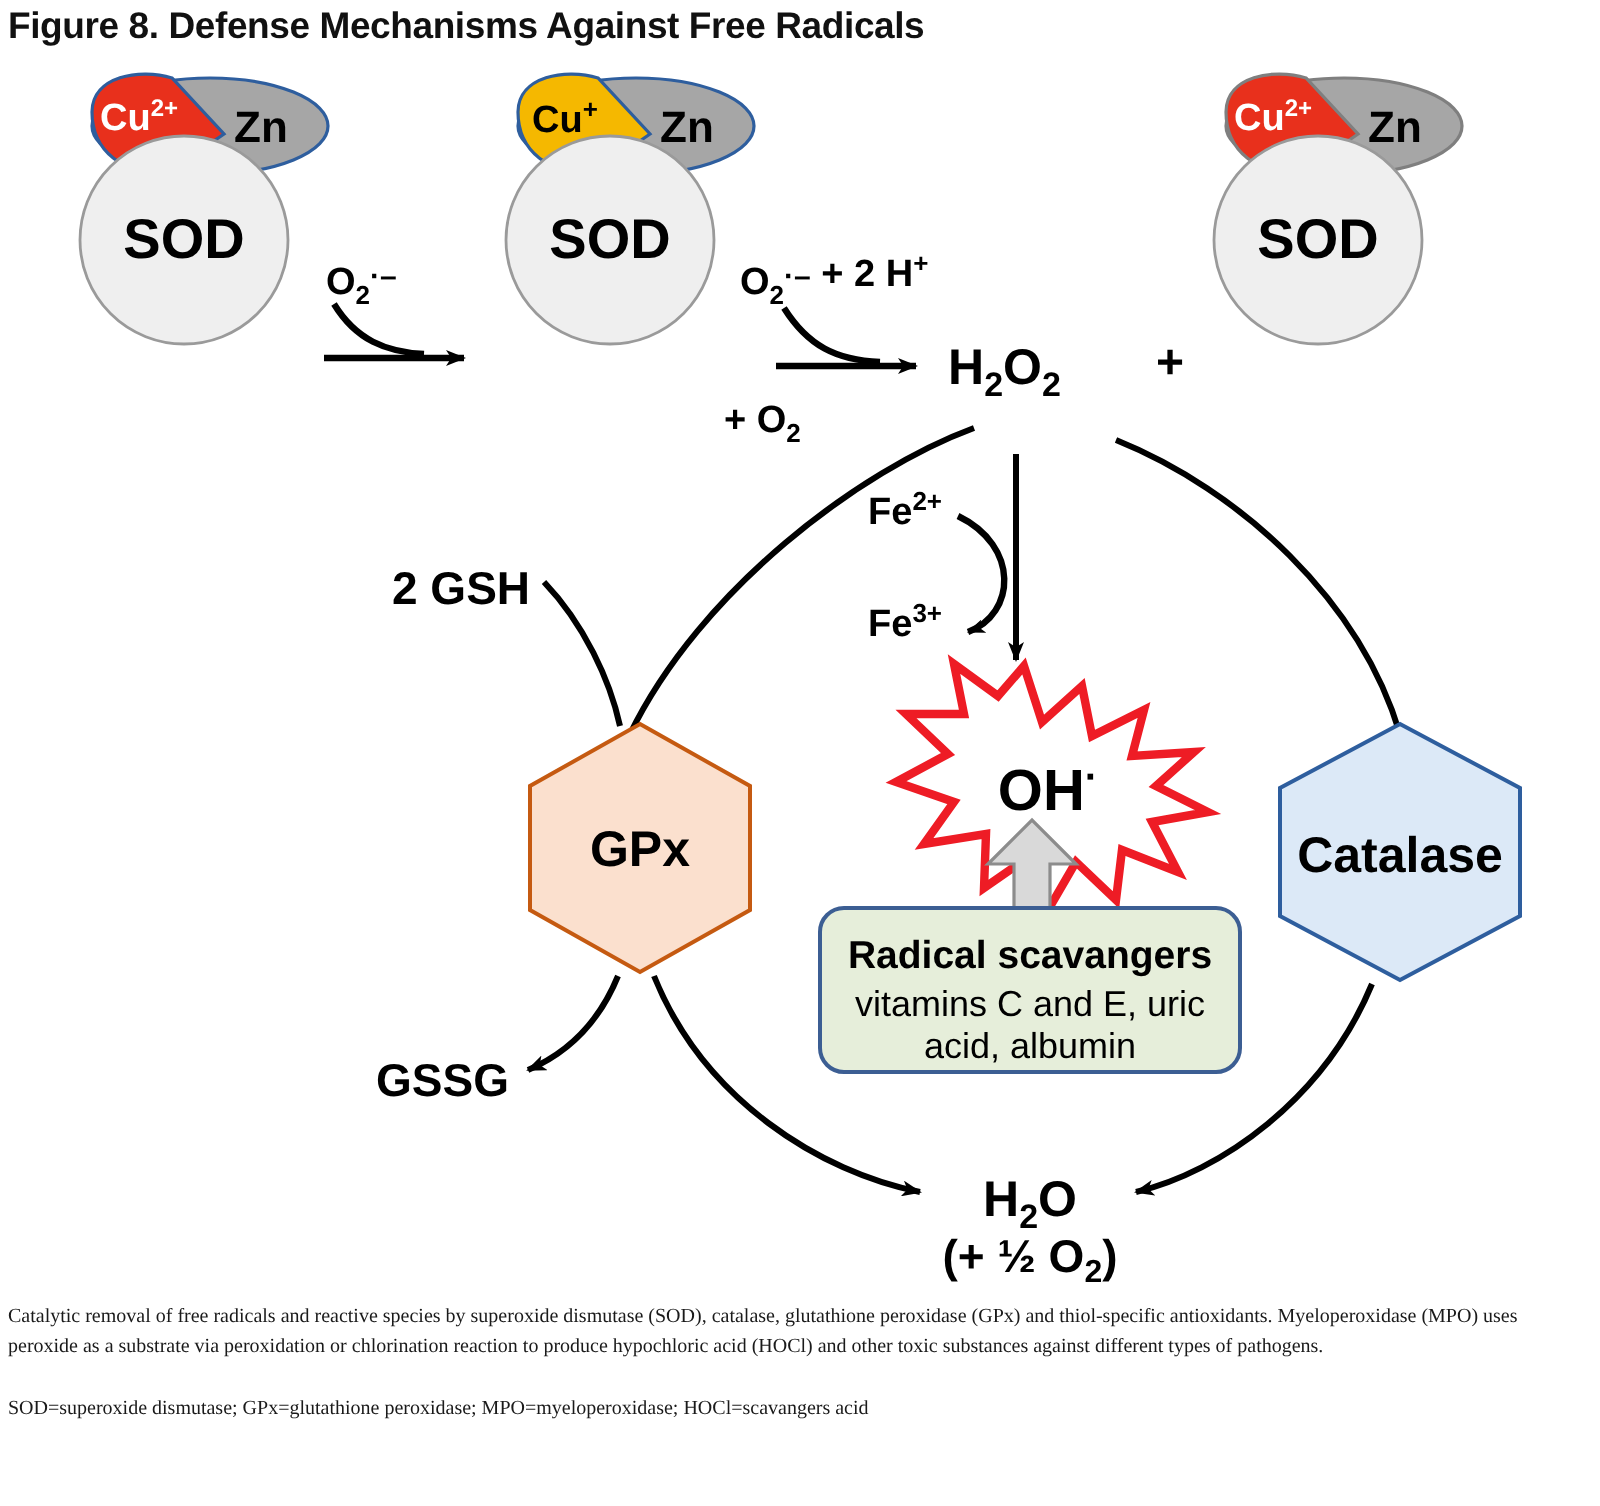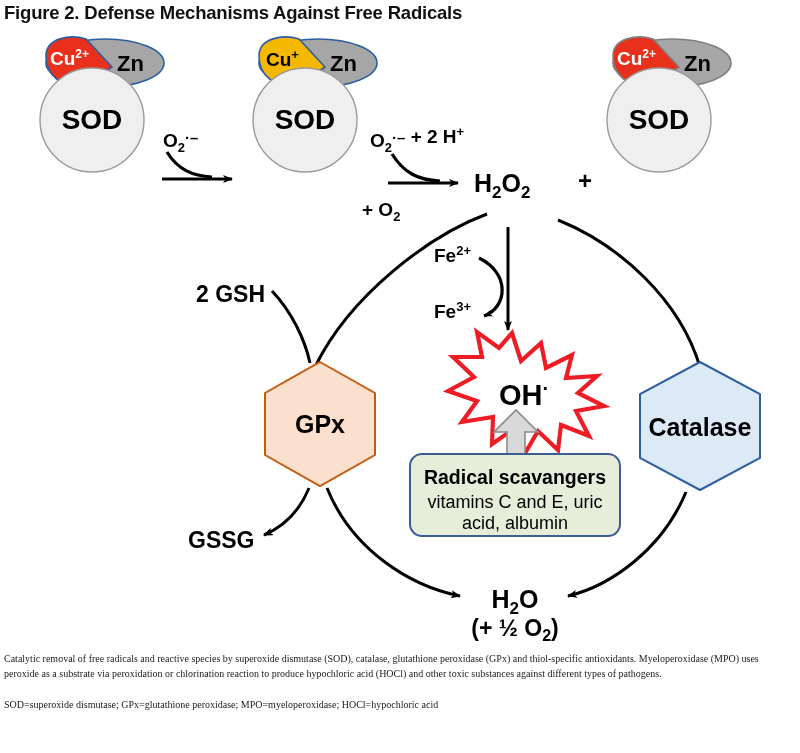--- a/index.html
+++ b/index.html
@@ -70,21 +70,21 @@
   .caption-abbrev {
     margin: 0;
     padding-top: 15px;
   }
 </style>
 </head>
 <body>
 
 <div id="figure-root">
 
-  <div class="fig-title">Figure 2. Defense Mechanisms Against Free Radicals</div>
+  <div class="fig-title">Figure 8. Defense Mechanisms Against Free Radicals</div>
 
   <div id="diagram">
     <svg width="800" height="615" viewBox="0 0 800 615" xmlns="http://www.w3.org/2000/svg">
       <defs>
         <marker id="arrowhead" markerWidth="10" markerHeight="8" refX="9" refY="4" orient="auto" markerUnits="userSpaceOnUse">
           <path d="M0,0 L10,4 L0,8 L2.6,4 Z" fill="#000000"></path>
         </marker>
         <marker id="arrowhead-sm" markerWidth="9" markerHeight="7" refX="8.4" refY="3.5" orient="auto" markerUnits="userSpaceOnUse">
           <path d="M0,0 L9,3.5 L0,7 L2.3,3.5 Z" fill="#000000"></path>
         </marker>
@@ -212,16 +212,16 @@
         </text>
         <text x="515" y="606" text-anchor="middle" font-family="'Liberation Sans',sans-serif" font-size="23" font-weight="bold" fill="#000000">
           (+ ½ O<tspan font-size="16" dy="5">2</tspan><tspan font-size="23" dy="-5">)</tspan>
         </text>
       </g>
     </svg>
   </div>
 
   <div class="caption-wrap">
     <p class="caption-main">Catalytic removal of free radicals and reactive species by superoxide dismutase (SOD), catalase, glutathione peroxidase (GPx) and thiol-specific antioxidants. Myeloperoxidase (MPO) uses peroxide as a substrate via peroxidation or chlorination reaction to produce hypochloric acid (HOCl) and other toxic substances against different types of pathogens.</p>
-    <p class="caption-abbrev">SOD=superoxide dismutase; GPx=glutathione peroxidase; MPO=myeloperoxidase; HOCl=hypochloric acid</p>
+    <p class="caption-abbrev">SOD=superoxide dismutase; GPx=glutathione peroxidase; MPO=myeloperoxidase; HOCl=scavangers acid</p>
   </div>
 
 </div>
 
 </body></html>

